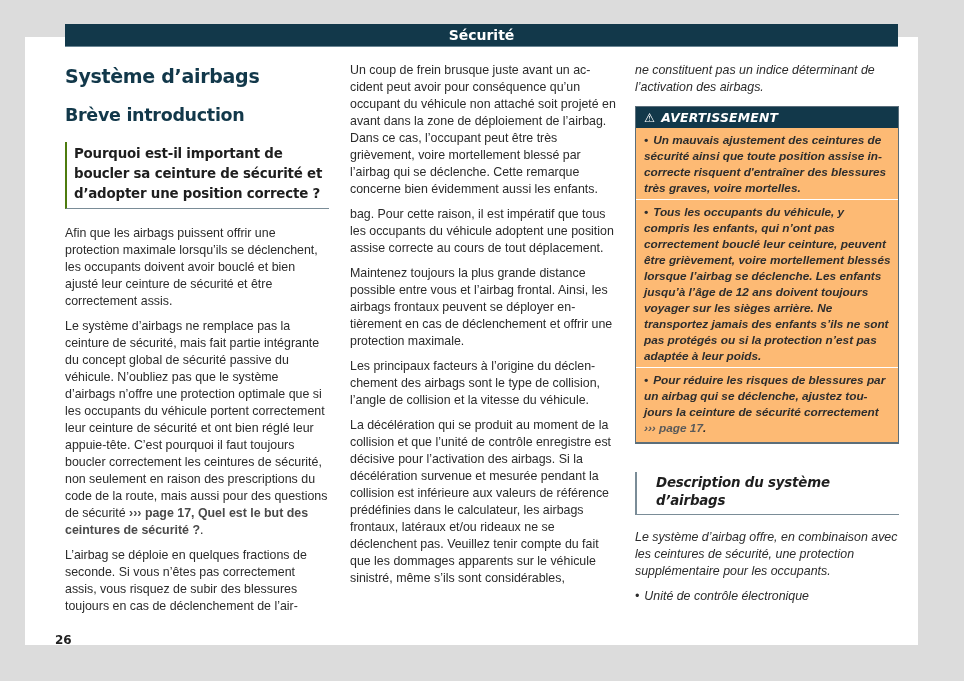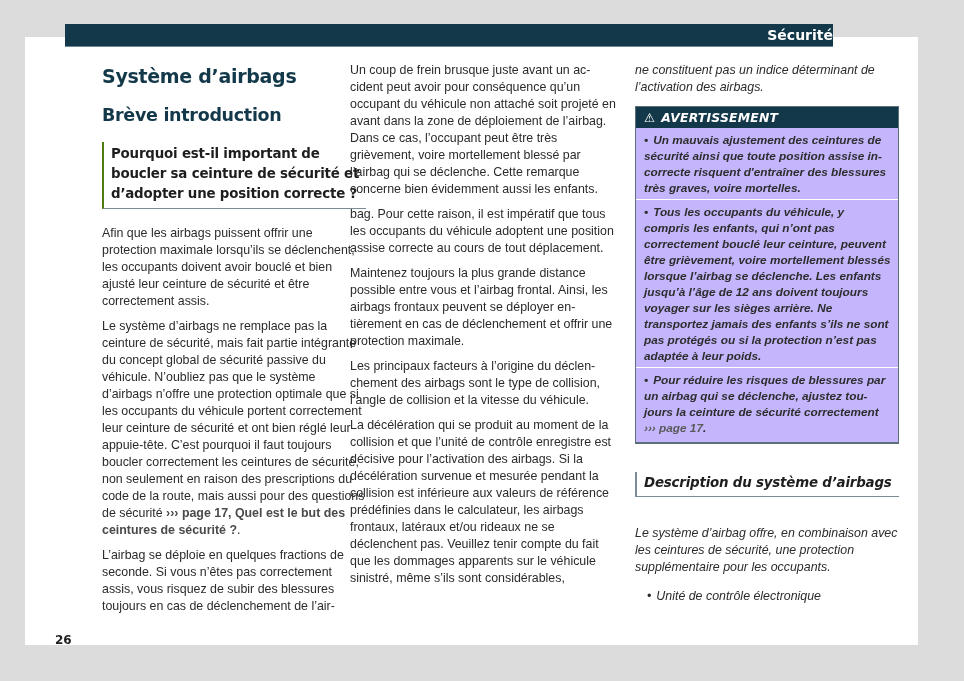--- a/index.html
+++ b/index.html
@@ -4,71 +4,71 @@
 <style>
   html, body { margin:0; padding:0; }
   body {
     width:964px; height:681px; background:#dcdcdc; position:relative; overflow:hidden;
     font-family:"Liberation Sans", "DejaVu Sans", sans-serif; color:#2a2a2a;
   }
   .page {
     position:absolute; left:25px; top:37px; width:893px; height:608px; background:#ffffff;
   }
   .header-bar {
-    position:absolute; left:65px; top:24px; width:768px; height:22px; background:#12384a;
-    border-bottom:1px solid #6b8694; color:#fff; text-align:right;
+    position:absolute; left:65px; top:24px; width:833px; height:22px; background:#12384a;
+    border-bottom:1px solid #6b8694; color:#fff; text-align:center;
     font-family:"DejaVu Sans", sans-serif; font-size:14px; line-height:22px; font-weight:bold;
   }
   .page-num {
     position:absolute; left:26px; top:633px; font-size:12px; font-weight:bold; color:#222;
     font-family:"DejaVu Sans", sans-serif;
     margin-left:29px;
   }
   .col { position:absolute; top:62px; font-size:12.4px; line-height:17px; color:#2b2b2b; }
-  .col1 { left:65px; width:264px;margin-left:37px; }
+  .col1 { left:65px; width:264px; }
   .col2 { left:350px; width:266px; top:62px; }
   .col3 { left:635px; width:264px; top:62px;font-style:italic; }
   p { margin:0 0 8px 0; }
   .h1 {
     font-family:"DejaVu Sans", sans-serif; font-weight:bold; color:#12384a; font-size:19px;
     line-height:24px; margin:2px 0 16px 0; letter-spacing:-0.3px;
   }
   .h2 {
     font-family:"DejaVu Sans", sans-serif; font-weight:bold; color:#12384a; font-size:17.5px;
     line-height:22px; margin:0 0 16px 0; letter-spacing:-0.3px;
   }
   .h3 {
     border-left:2px solid #4d7c0f; border-bottom:1px solid #7a8c97;
     padding:2px 0 4px 7px; font-family:"DejaVu Sans", sans-serif; font-weight:bold;
     font-size:13.4px; line-height:20px; color:#1e1e1e; margin:0 0 16px 0; letter-spacing:-0.2px;
   }
   .xref { font-weight:bold; color:#4a4a4a; }
   .warning {
-    border:1px solid #5b6e7a; background:#c4b5fd; margin:10px 0 0 0;
+    border:1px solid #5b6e7a; background:#fdba74; margin:10px 0 0 0;
     border-bottom:2px solid #5b6e7a;
   }
   .warning-head {
     background:#12384a; color:#fff; font-family:"DejaVu Sans", sans-serif; font-weight:bold;
     font-size:12.4px; line-height:21px; padding:0 8px; letter-spacing:0.2px;
   }
   .warning-head .tri { font-weight:normal; margin-right:6px; }
   .warning-item {
     font-weight:bold; font-size:11.8px; line-height:16px; color:#2d2d2d; padding:4px 6px 3px 8px;
     border-bottom:1px solid #ffffff;
   }
   .warning-item:last-child { border-bottom:none; padding-bottom:6px; }
   .warning-item .xref { color:#5a5a5a; }
   .bullet { margin-right:5px; }
   .h3b {
     margin-top:28px; border-left:2px solid #7a8c97; border-bottom:1px solid #7a8c97;
-    padding:2px 0 4px 7px; font-family:"DejaVu Sans", sans-serif; font-weight:bold; font-size:13.4px;
-    line-height:18px; color:#1e1e1e; margin-bottom:28px; letter-spacing:-0.2px;
+    padding:2px 0 4px 19px; font-family:"DejaVu Sans", sans-serif; font-weight:bold; font-size:13.4px;
+    line-height:18px; color:#1e1e1e; margin-bottom:14px; letter-spacing:-0.2px;
   }
   .bold-p { font-weight:bold; margin-top:14px; }
-  .list-item { margin:12px; }
+  .list-item { margin:0; }
 </style>
 </head>
 <body>
 
 <div class="page"></div>
 
 <div class="header-bar">
   <span>Sécurité</span>
 </div>
 

